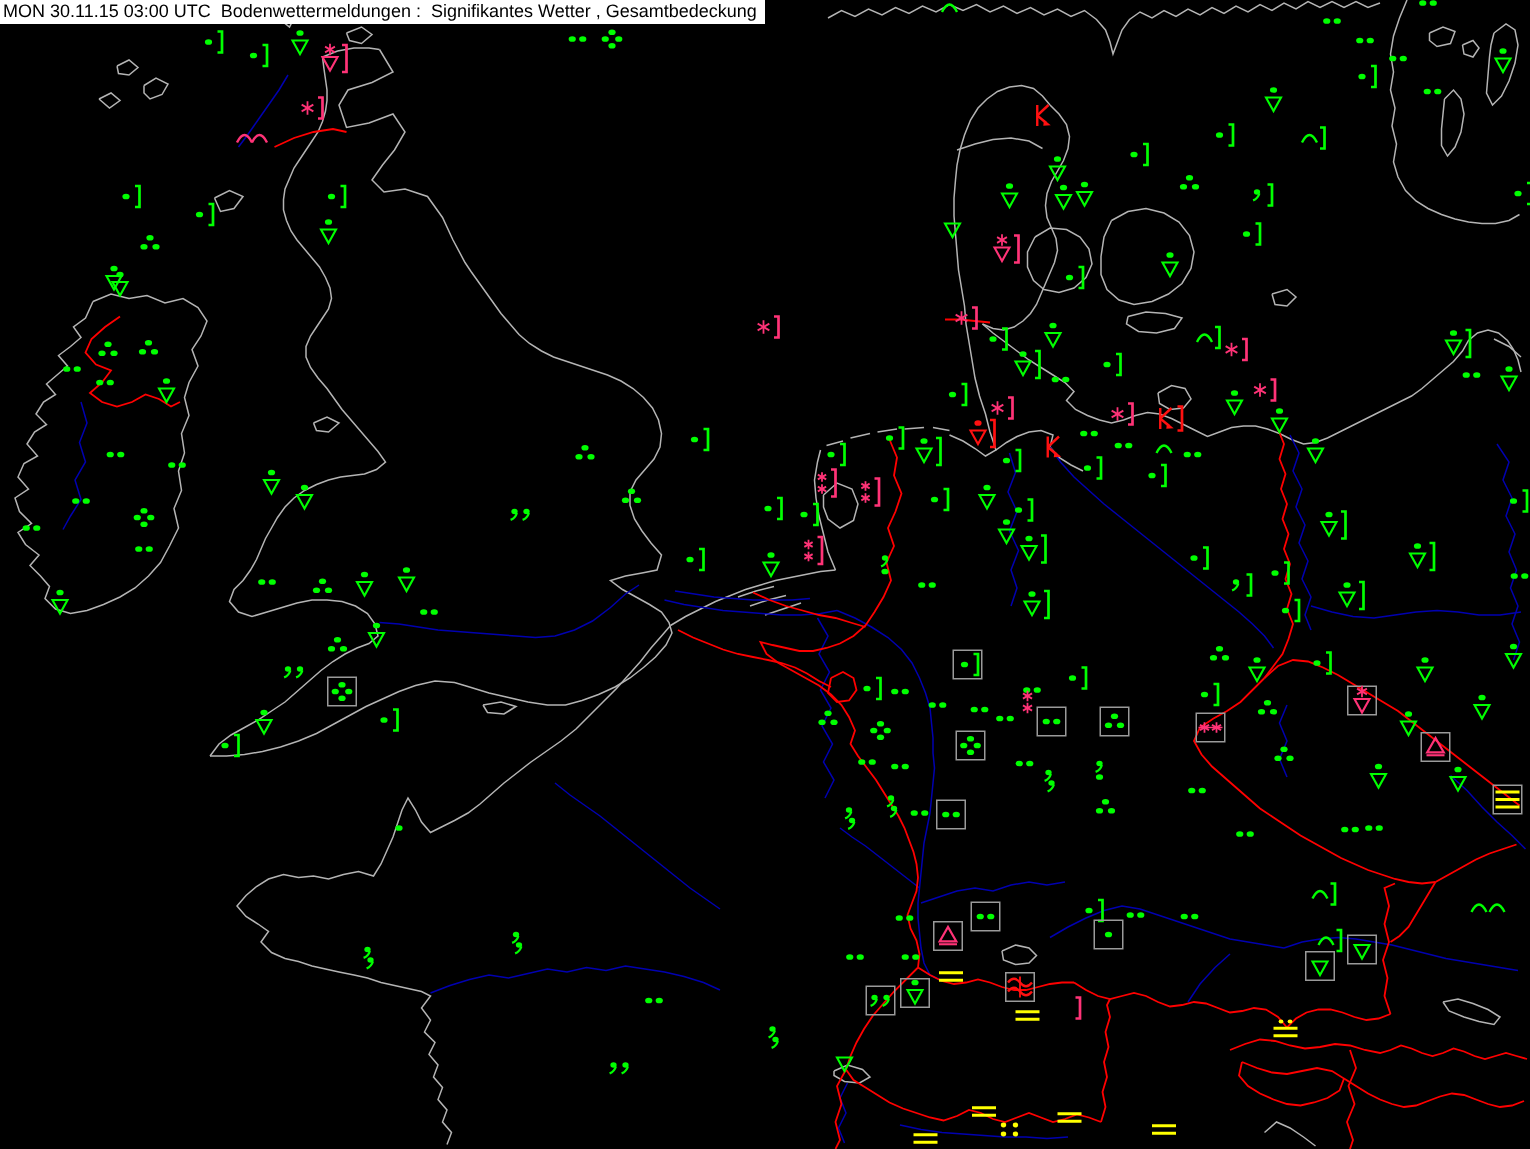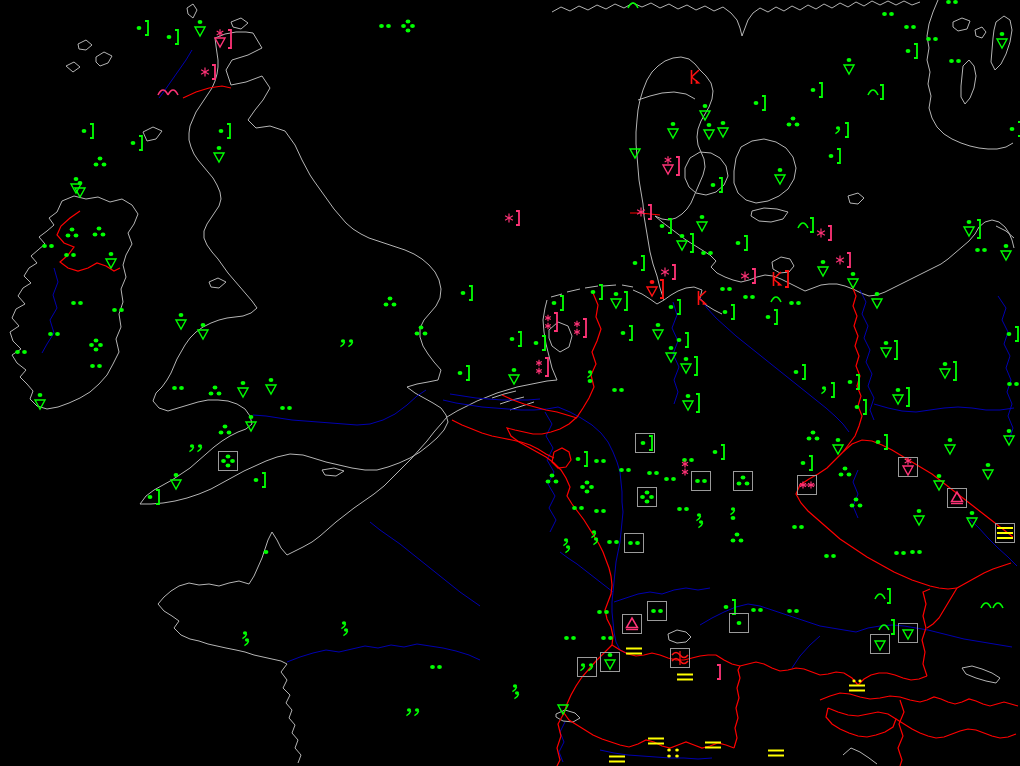--- a/index.html
+++ b/index.html
@@ -1049,14 +1049,15 @@
         </g>
         <g transform="translate(516,691)">
           <ellipse cx="-1" cy="-5" rx="2.1" ry="1.8" fill="#00ff00"></ellipse>
           <path d="M 0.6000000000000001,-4 Q -0.4,-0.5999999999999996 -3.6,0.5999999999999996" fill="none" stroke="#00ff00" stroke-width="1.5"></path>
           <ellipse cx="1" cy="2" rx="2.1" ry="1.8" fill="#00ff00"></ellipse>
           <path d="M 2.6,3 Q 1.6,6.4 -1.6,7.6" fill="none" stroke="#00ff00" stroke-width="1.5"></path>
         </g>
       </g>
 </svg>
 
+<div id="title-bar"><span>MON 30.11.15 03:00 UTC  Bodenwettermeldungen :  Signifikantes Wetter , Gesamtbedeckung</span></div>
 
 </div>
 
 </body></html>

